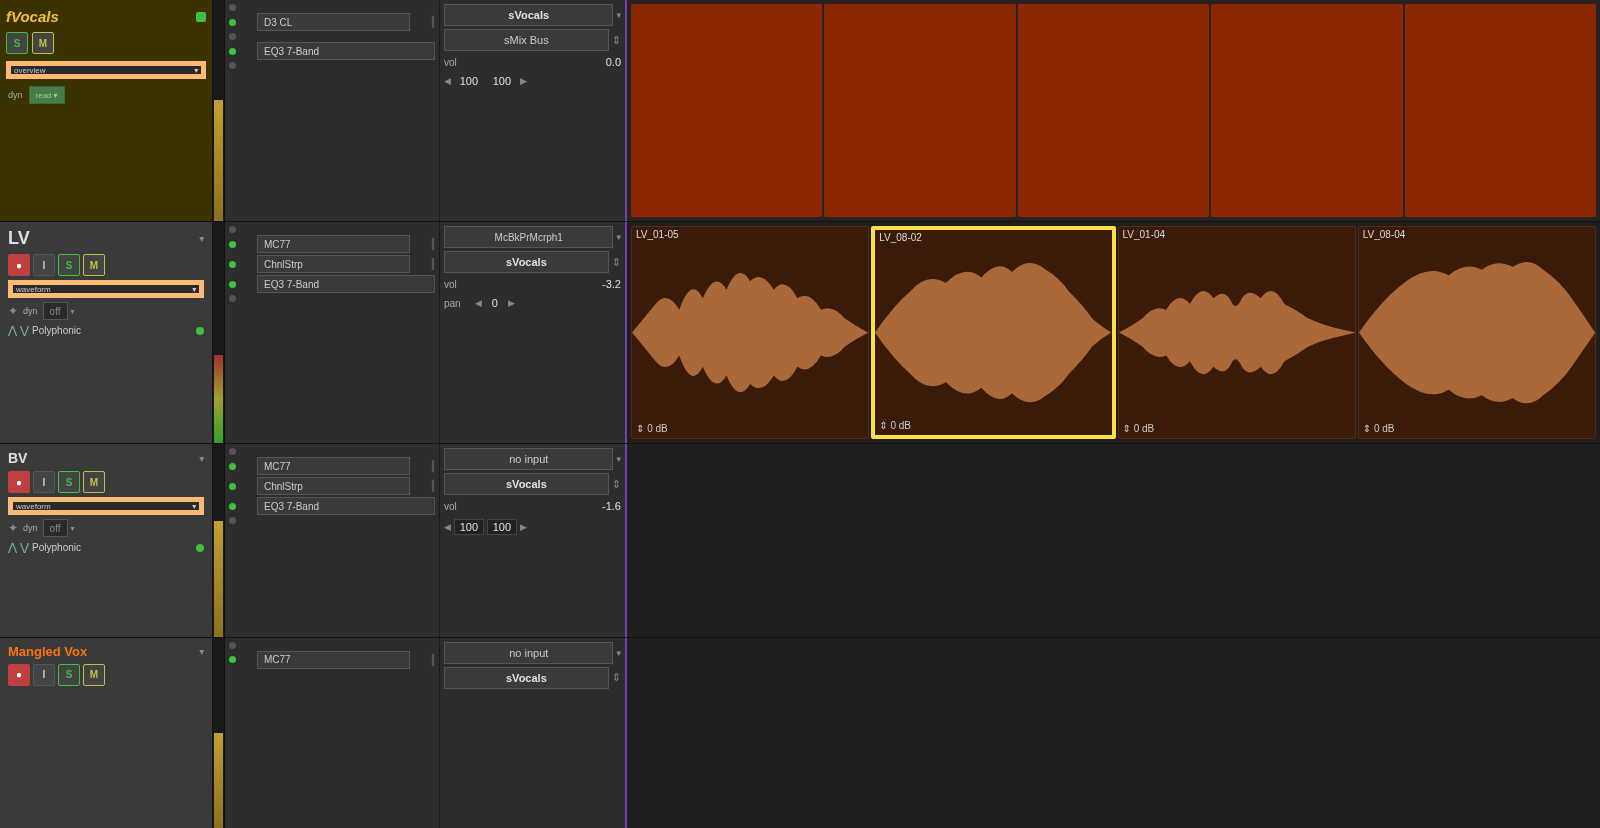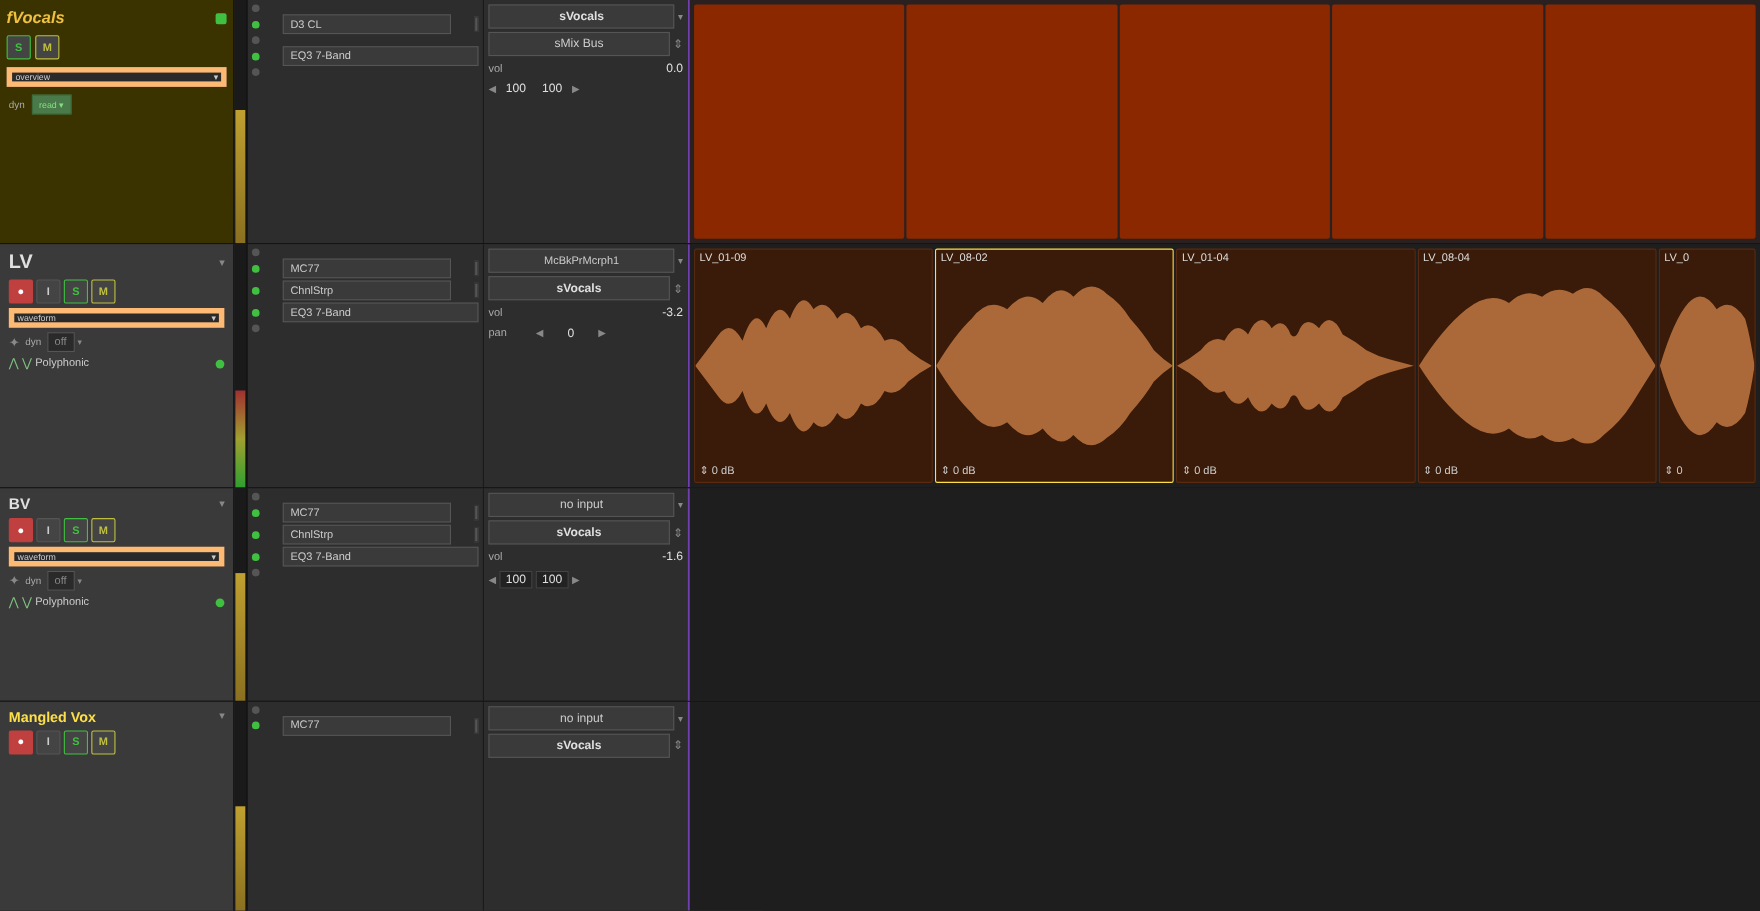--- a/index.html
+++ b/index.html
@@ -407,21 +407,21 @@
             <span class="io-arrow">▾</span>
           </div>
           <div class="io-row">
             <button class="io-btn sVocals">sVocals</button>
             <span style="font-size:11px; color:#888;">⇕</span>
           </div>
           <div class="vol-pan-row">
             <span class="vol-label">vol</span>
             <span class="vol-value">-3.2</span>
           </div>
-          <div style="display:flex; align-items:flex-start; gap:15px; padding:2px 0;">
+          <div style="display:flex; align-items:center; gap:3px; padding:2px 0;">
             <span class="vol-label">pan</span>
             <span style="font-size:9px; color:#888; cursor:pointer;">◀</span>
             <span style="font-size:11px; color:#e0e0e0; min-width:20px; text-align:center;">0</span>
             <span style="font-size:9px; color:#888; cursor:pointer;">▶</span>
           </div>
         </div>
 
       </div>
     </div>
 
@@ -512,21 +512,21 @@
       </div>
     </div>
 
     <div class="separator-line"></div>
 
     <div class="track-row-mangled">
       <div class="left-track-section">
 
         <div style="width:218px; background:#3a3a3a; border-right:1px solid #111; padding:4px; display:flex; flex-direction:column; gap:2px;">
           <div style="display:flex; align-items:center; justify-content:space-between; padding:2px 4px;">
-            <span style="font-size:13px; font-weight:bold; color:#fde047;">Mangled Vox</span>
+            <span style="font-size:13px; font-weight:bold; color:#f97316;">Mangled Vox</span>
             <span style="font-size:10px; color:#888; cursor:pointer;">▾</span>
           </div>
           <div style="display:flex; gap:3px; padding:1px 4px;">
             <button class="btn-sm rec">●</button>
             <button class="btn-sm i-btn">I</button>
             <button class="btn-sm s-btn">S</button>
             <button class="btn-sm m-btn">M</button>
           </div>
         </div>
 
@@ -574,28 +574,28 @@
       </div>
     </div>
 
     <div class="separator-line"></div>
 
     <div style="height:230px; background:#1e1e1e; position:relative; overflow:hidden;">
       <div style="position:absolute; top:0; left:0; bottom:0; width:2px; background:#7040b0; z-index:10;"></div>
       <div style="display:flex; height:100%; gap:2px; padding:4px 4px 4px 6px;">
 
         <div style="flex:1; background:#3a1a08; border:1px solid #5a2a10; border-radius:2px; min-width:160px; position:relative; overflow:hidden;">
-          <span style="position:absolute; top:2px; left:4px; font-size:10px; color:#ddd; z-index:2;">LV_01-09</span>
+          <span style="position:absolute; top:2px; left:4px; font-size:10px; color:#ddd; z-index:2;">LV_01-05</span>
           <svg style="position:absolute; top:20px; bottom:20px; left:0; right:0; width:100%; height:calc(100% - 40px);" viewBox="0 0 100 60" preserveAspectRatio="none">
             <path d="M0,30 Q5,25 10,20 Q15,15 20,22 Q25,10 30,18 Q35,8 40,15 Q45,5 50,12 Q55,8 60,15 Q65,10 70,18 Q75,15 80,22 Q85,20 90,25 Q95,28 100,30 Q95,32 90,35 Q85,40 80,38 Q75,45 70,42 Q65,50 60,45 Q55,52 50,48 Q45,55 40,45 Q35,52 30,42 Q25,50 20,38 Q15,45 10,40 Q5,35 0,30Z" fill="rgba(220,140,80,0.7)"></path>
           </svg>
           <span style="position:absolute; bottom:4px; left:4px; font-size:10px; color:#ccc;">⇕ 0 dB</span>
         </div>
 
-        <div style="flex:1; background:#3a1a08; border:1px solid #fde047; border-radius:2px; min-width:160px; position:relative; overflow:hidden;text-decoration:underline;">
+        <div style="flex:1; background:#3a1a08; border:4px solid #fde047; border-radius:2px; min-width:160px; position:relative; overflow:hidden;text-decoration:underline;">
           <span style="position:absolute; top:2px; left:4px; font-size:10px; color:#ddd; z-index:2;">LV_08-02</span>
           <svg style="position:absolute; top:20px; bottom:20px; left:0; right:0; width:100%; height:calc(100% - 40px);" viewBox="0 0 100 60" preserveAspectRatio="none">
             <path d="M0,30 Q8,20 15,15 Q22,8 30,12 Q38,5 45,10 Q52,3 58,8 Q65,2 72,7 Q78,10 82,15 Q88,20 92,25 Q96,28 100,30 Q96,32 92,35 Q88,40 82,45 Q78,50 72,53 Q65,58 58,52 Q52,57 45,50 Q38,55 30,48 Q22,52 15,45 Q8,40 0,30Z" fill="rgba(220,140,80,0.7)"></path>
           </svg>
           <span style="position:absolute; bottom:4px; left:4px; font-size:10px; color:#ccc;">⇕ 0 dB</span>
         </div>
 
         <div style="flex:1; background:#3a1a08; border:1px solid #5a2a10; border-radius:2px; min-width:160px; position:relative; overflow:hidden;">
           <span style="position:absolute; top:2px; left:4px; font-size:10px; color:#ddd; z-index:2;">LV_01-04</span>
           <svg style="position:absolute; top:20px; bottom:20px; left:0; right:0; width:100%; height:calc(100% - 40px);" viewBox="0 0 100 60" preserveAspectRatio="none">
@@ -605,27 +605,20 @@
         </div>
 
         <div style="flex:1; background:#3a1a08; border:1px solid #5a2a10; border-radius:2px; min-width:160px; position:relative; overflow:hidden;">
           <span style="position:absolute; top:2px; left:4px; font-size:10px; color:#ddd; z-index:2;text-align:center;">LV_08-04</span>
           <svg style="position:absolute; top:20px; bottom:20px; left:0; right:0; width:100%; height:calc(100% - 40px);" viewBox="0 0 100 60" preserveAspectRatio="none">
             <path d="M0,30 Q10,18 20,12 Q30,6 38,10 Q45,5 52,8 Q58,4 65,7 Q72,3 78,8 Q85,12 90,18 Q95,24 100,30 Q95,36 90,42 Q85,48 78,52 Q72,57 65,53 Q58,56 52,52 Q45,55 38,50 Q30,54 20,48 Q10,42 0,30Z" fill="rgba(220,140,80,0.7)"></path>
           </svg>
           <span style="position:absolute; bottom:4px; left:4px; font-size:10px; color:#ccc;">⇕ 0 dB</span>
         </div>
 
-        <div style="flex:0.4; background:#3a1a08; border:1px solid #5a2a10; border-radius:2px; min-width:80px; position:relative; overflow:hidden;">
-          <span style="position:absolute; top:2px; left:4px; font-size:10px; color:#ddd; z-index:2;">LV_0</span>
-          <svg style="position:absolute; top:20px; bottom:20px; left:0; right:0; width:100%; height:calc(100% - 40px);" viewBox="0 0 100 60" preserveAspectRatio="none">
-            <path d="M0,30 Q15,15 30,10 Q45,5 60,12 Q75,8 90,15 Q95,20 100,30 Q95,40 90,45 Q75,52 60,48 Q45,55 30,50 Q15,45 0,30Z" fill="rgba(220,140,80,0.7)"></path>
-          </svg>
-          <span style="position:absolute; bottom:4px; left:4px; font-size:10px; color:#ccc;">⇕ 0</span>
-        </div>
 
       </div>
     </div>
 
     <div class="separator-line"></div>
 
     <div style="height:200px; background:#1e1e1e; position:relative;">
       <div style="position:absolute; top:0; left:0; bottom:0; width:2px; background:#7040b0; z-index:10;"></div>
     </div>
 

